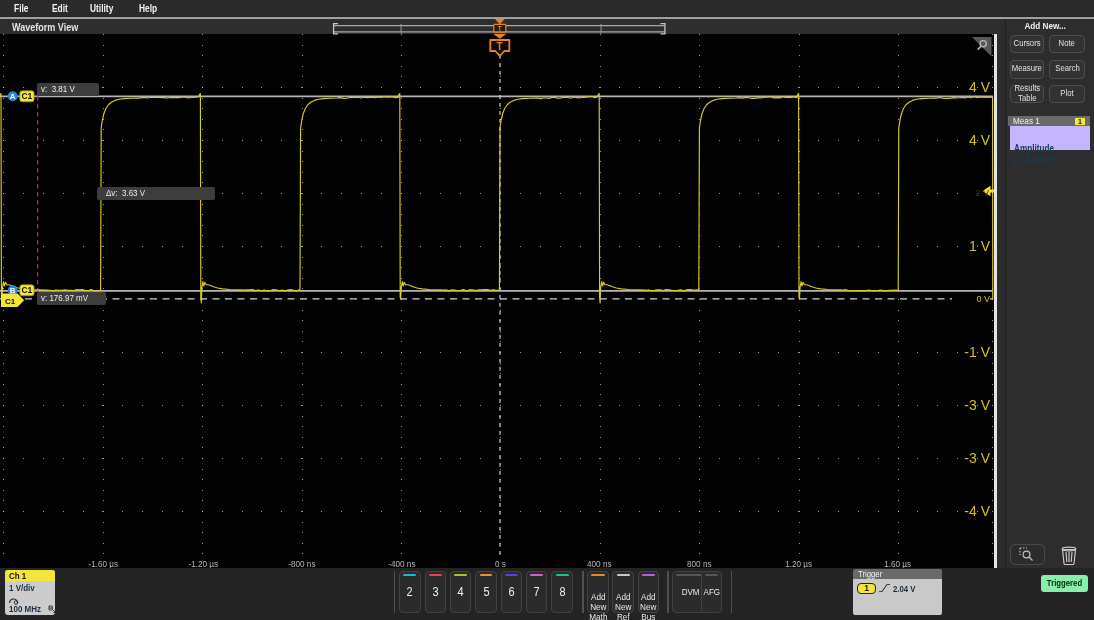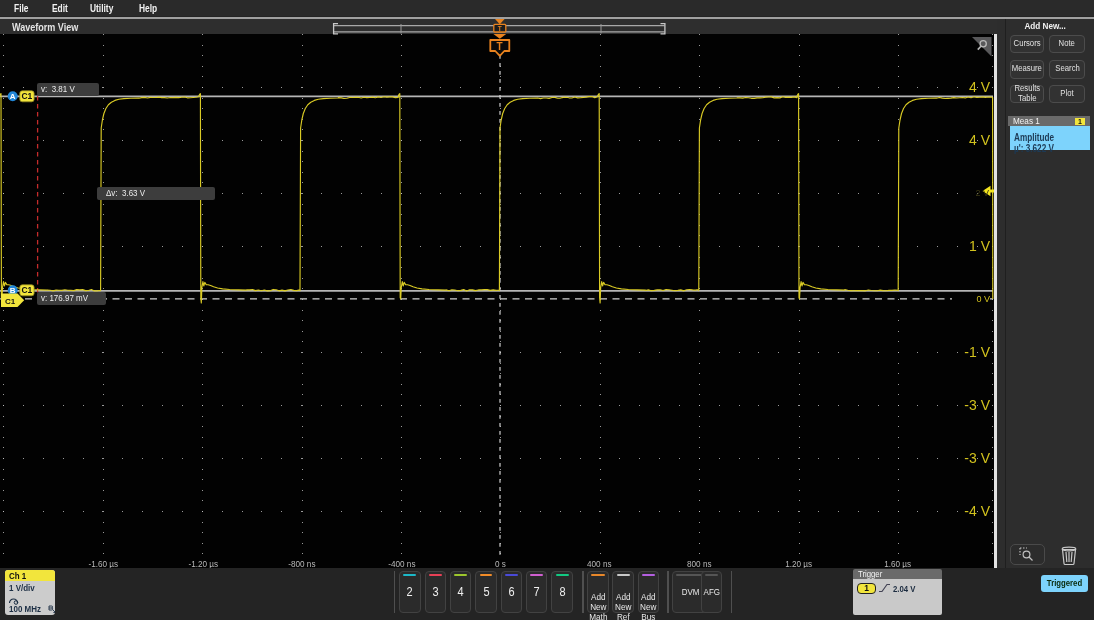--- a/index.html
+++ b/index.html
@@ -28,43 +28,43 @@
 .cursbox span { transform:scaleX(.84); }
 
 #vsplit { left:994px; top:34px; width:2.6px; height:534px; background:#e4e4e4; }
 #rpanel { left:996.6px; top:18.5px; width:97.4px; height:549.5px; background:#2d2d2d; }
 #rpline { position:absolute; left:8.6px; top:0; width:1px; height:549.5px; background:#1f1f1f; }
 #addnew { position:absolute; left:0; top:1px; width:97px; text-align:center; color:#f0f0f0; font-size:9.5px; font-weight:bold; }
 .rbtn { position:absolute; background:#323232; border:1px solid #4c4c4c; border-radius:4px;
   color:#e2e2e2; font-size:9.2px; display:flex; align-items:center; justify-content:center; text-align:center; line-height:9.6px; }
 #meashdr { position:absolute; left:11px; top:97.2px; width:82px; height:10.5px; background:#6a6a6a;
   color:#f4f4f4; font-size:9.5px; line-height:10.5px; padding-left:5px; }
-#measbody { position:absolute; left:13px; top:107.7px; width:80px; height:24px; background:#7dd3fc;
-  color:#1d3a55; font-size:10px; font-weight:bold; line-height:11px; padding:6px 0 0 4px; }
+#measbody { position:absolute; left:13px; top:107.7px; width:80px; height:24px; background:#c4b5fd;
+  color:#1d3a55; font-size:10px; font-weight:bold; line-height:11px; padding:17px 0 0 4px; }
 #meas1badge { position:absolute; left:67px; top:2px; width:10.5px; height:7px; background:#f2e53c;
   color:#111; font-size:7px; line-height:7px; text-align:center; font-weight:bold; }
 #zoombtn { position:absolute; left:13.5px; top:525.5px; width:35px; height:21px; background:#2c2c2c;
   border:1.5px solid #4a4a4a; border-radius:5px; }
 
 #botbar { left:0; top:568px; width:1094px; height:52px; background:#242424; }
 #ch1badge { position:absolute; left:5px; top:1.5px; width:50px; height:45.5px; border-radius:3px; overflow:hidden; background:#ccc; }
 #ch1hdr { height:11px; background:#f2e53c; color:#111; font-size:9.5px; font-weight:bold; line-height:11px; padding-left:4px; }
 #ch1body { position:absolute; inset:0; color:#1c2e44; font-size:9.5px; font-weight:bold; line-height:10px; }
 .vdiv { position:absolute; top:2.5px; width:1.5px; height:42px; background:#4f4f4f; }
 .cbtn { position:absolute; top:2.5px; height:42px; background:#2b2b2b; border:1px solid #424242; border-radius:4px; }
 .stripe { position:absolute; left:3.2px; top:2.2px; right:3.2px; height:2.6px; border-radius:1px; }
 .cnum { position:absolute; left:0; right:0; top:13px; text-align:center; color:#f0f0f0; font-size:12.5px; }
 .atext { position:absolute; left:0; right:0; top:5px; text-align:center; color:#e8e8e8; font-size:9.3px; line-height:10.4px;margin-top:15px; }
 .wbtn { position:absolute; top:2.5px; height:42px; background:#2b2b2b; border:1px solid #424242; border-radius:4px;
   color:#e8e8e8; font-size:9.5px; display:flex; align-items:center; justify-content:center; }
 .panel { position:absolute; top:1px; height:45.5px; border-radius:2px; overflow:hidden; }
 .phdr { height:10px; background:#6a6a6a; color:#f4f4f4; font-size:9px; line-height:10px; padding-left:5px; }
 .pbody { background:#c9c9c9; height:35.5px; color:#1c2c40; font-size:9px; font-weight:bold; line-height:10.2px; padding:2.5px 0 0 5px; position:relative; }
 .pbody .cxl { transform:scaleX(.86); }
-#trigbtn { position:absolute; left:1041px; top:6.5px; width:47px; height:17.5px; background:#7dd3fc;
+#trigbtn { position:absolute; left:1041px; top:6.5px; width:47px; height:17.5px; background:#86efac;
   border-radius:3px; color:#082808; font-size:9px; font-weight:bold; text-align:center; line-height:17.5px; }
 </style></head>
 <body>
 <div id="root">
 
 <div id="menubar" class="abs">
   <div class="mitem" style="left:13.5px"><span class="cxl" style="transform:scaleX(.84)">File</span></div>
   <div class="mitem" style="left:52px"><span class="cxl" style="transform:scaleX(.84)">Edit</span></div>
   <div class="mitem" style="left:90px"><span class="cxl" style="transform:scaleX(.84)">Utility</span></div>
   <div class="mitem" style="left:139px"><span class="cxl" style="transform:scaleX(.84)">Help</span></div>

